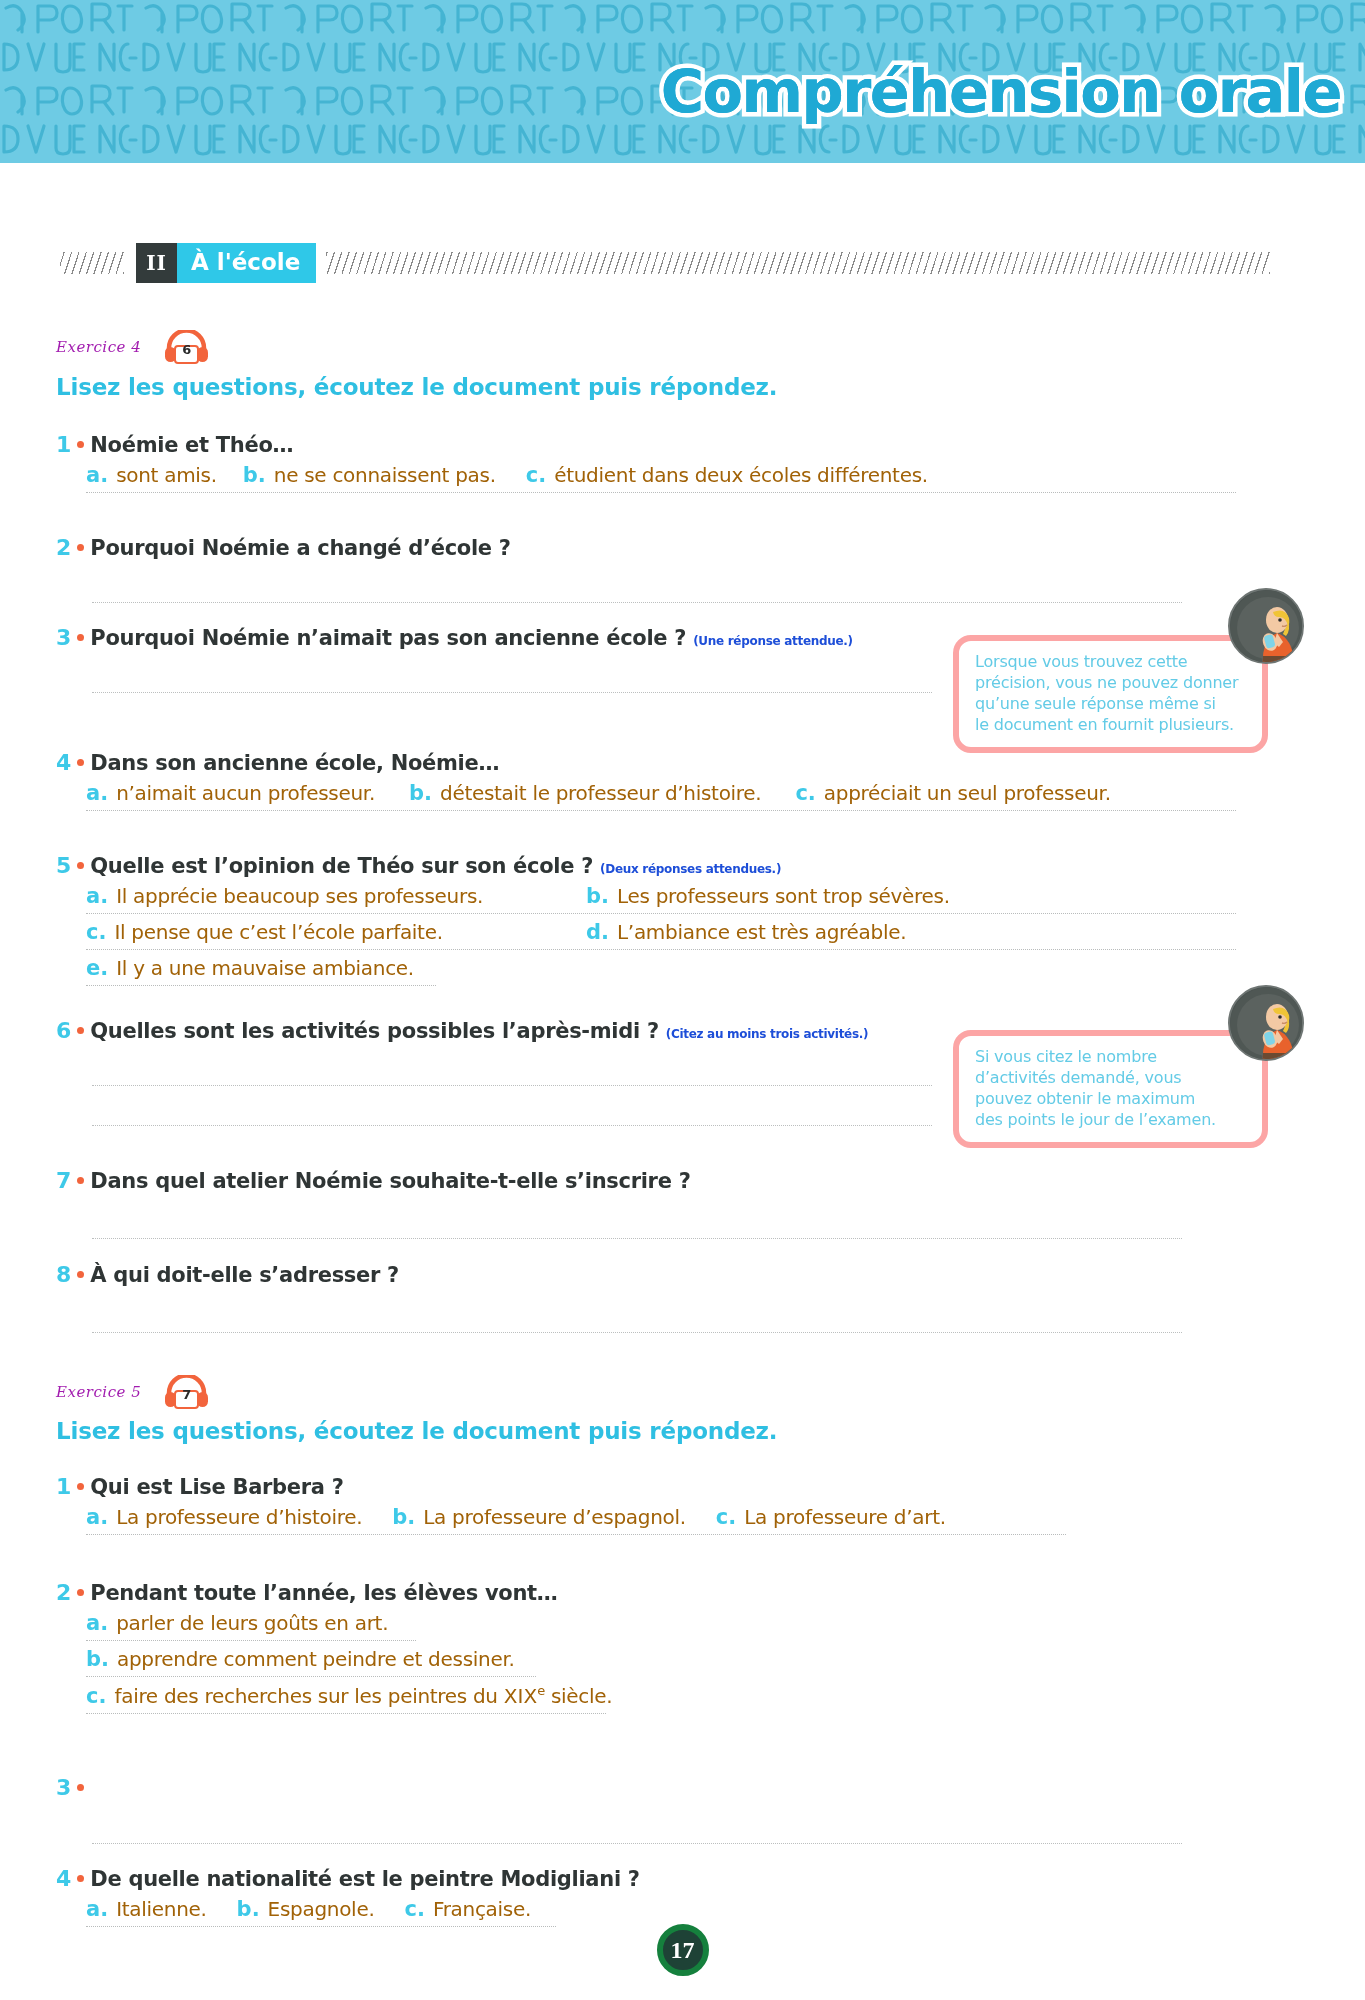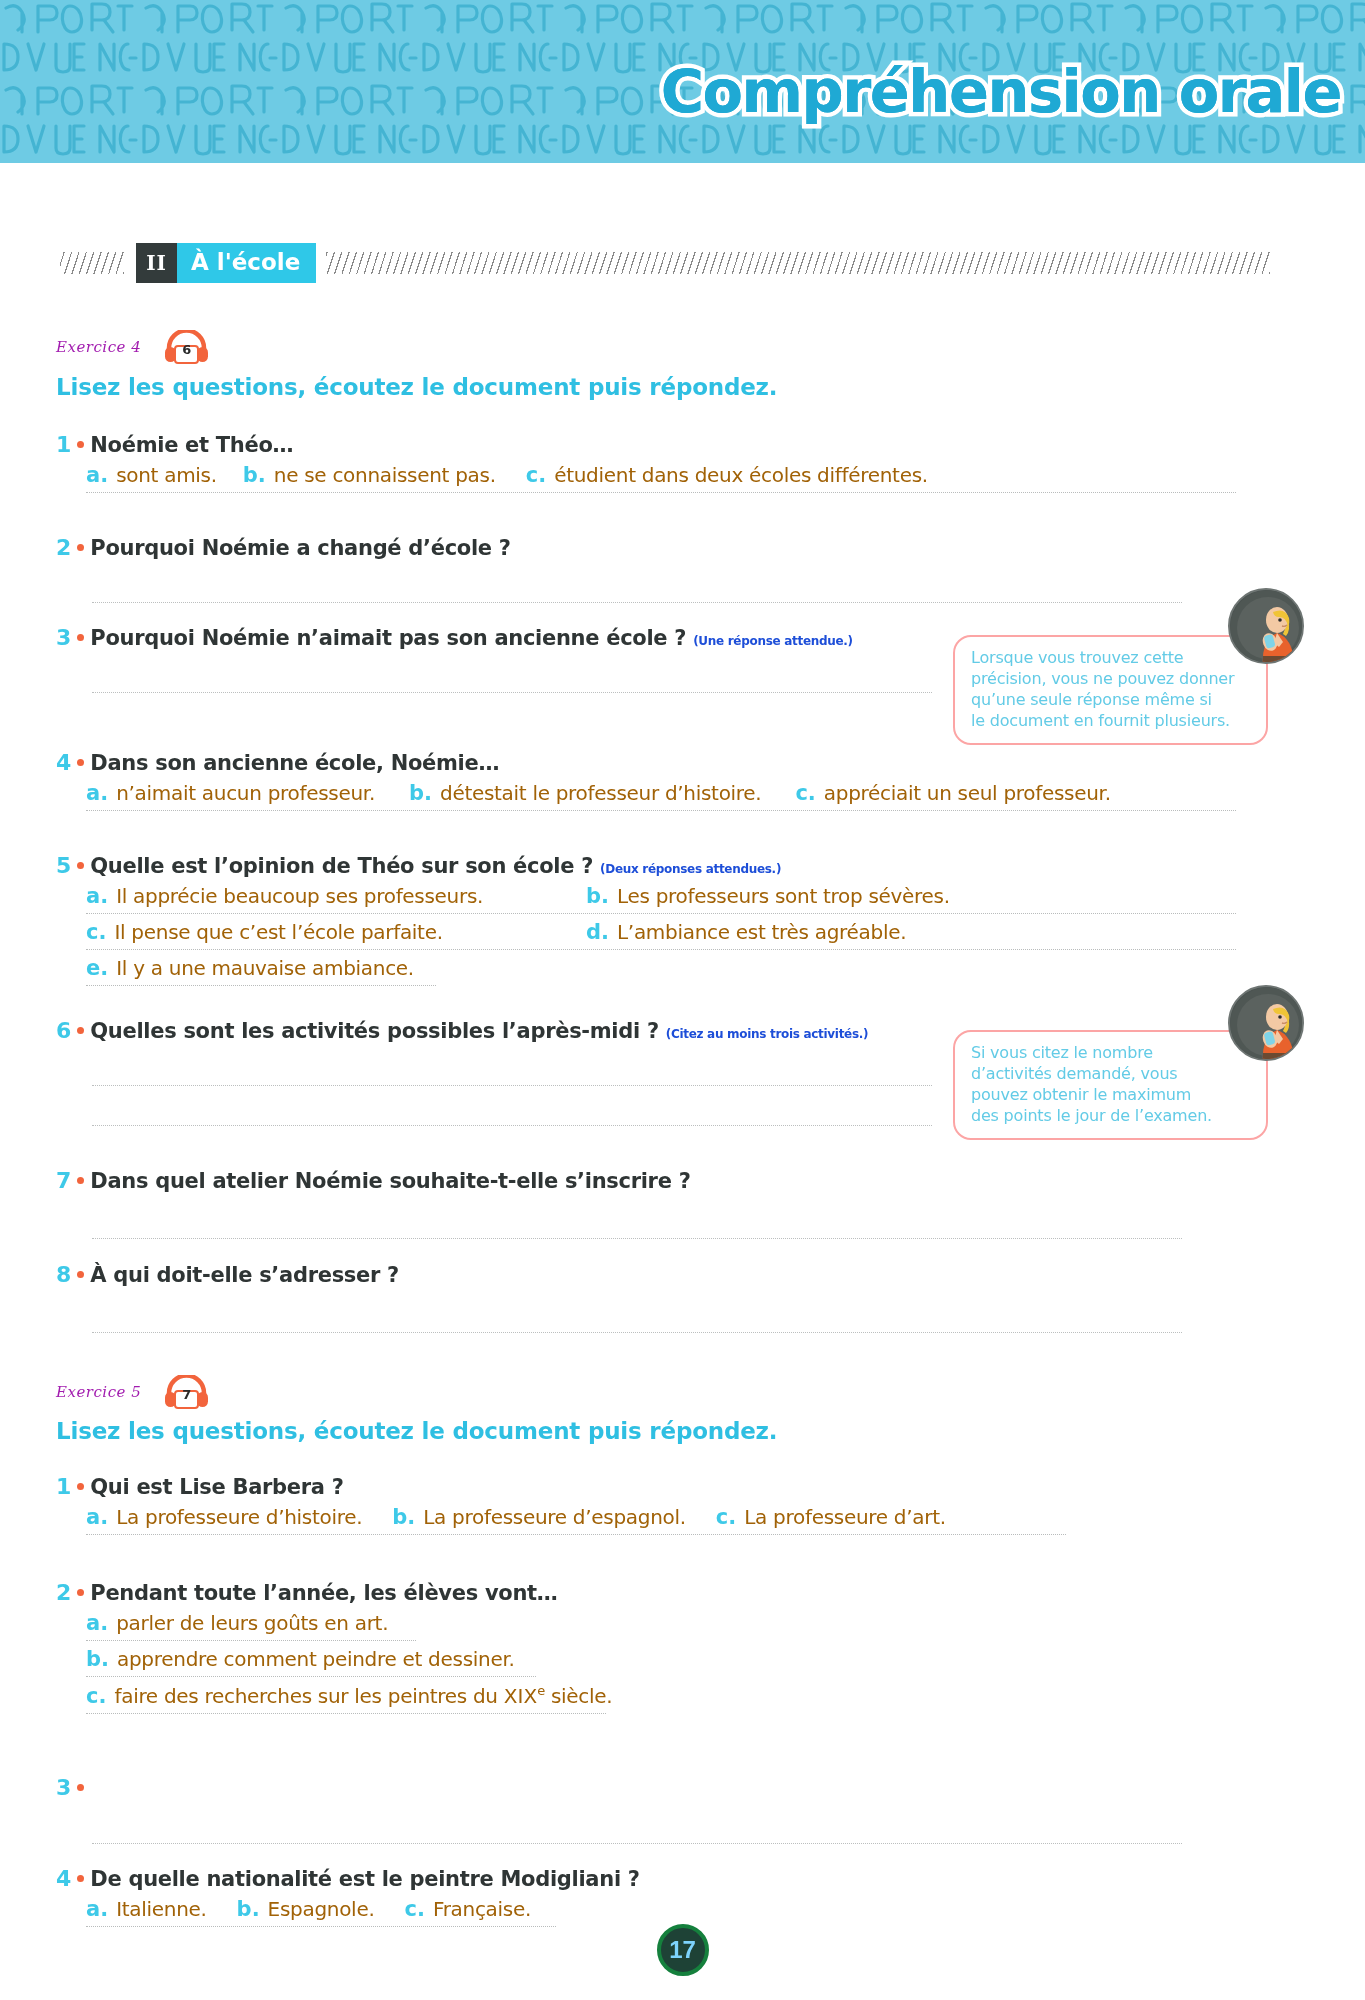--- a/index.html
+++ b/index.html
@@ -225,21 +225,21 @@
 
   
   .answer-line {
     position: absolute;
     border-bottom: 1px dotted #bcbfbf;
   }
 
   
   .tip {
     position: absolute;
-    border: 2px solid #fca5a5;
+    border: 6px solid #fca5a5;
     border-radius: 18px;
     background: #ffffff;
     padding: 10px 12px 12px 16px;
   }
   .tip-text {
     font-family: "DejaVu Sans", sans-serif;
     font-size: 16px;
     line-height: 1.32;
     color: #63cbe6;
     letter-spacing: -0.2px;
@@ -257,26 +257,26 @@
 
   
   .page-num {
     position: absolute;
     left: 50%;
     transform: translateX(-50%);
     bottom: 24px;
     width: 52px; height: 52px;
     border-radius: 50%;
     background: #1e4236;
-    color: #7dd3fc;
+    color: #ffffff;
     display: flex; align-items: center; justify-content: center;
-    font-family: Liberation Sans, sans-serif;
+    font-family: Liberation Serif, serif;
     font-weight: bold;
     font-size: 24px;
-    border: 4px solid #15803d;
+    border: 6px solid #15803d;
   }
 </style>
 </head>
 <body>
 
 <div class="page">
 
   <div class="banner">
     <svg class="banner-pattern" viewBox="0 0 1365 163" preserveAspectRatio="none">
       <defs>

